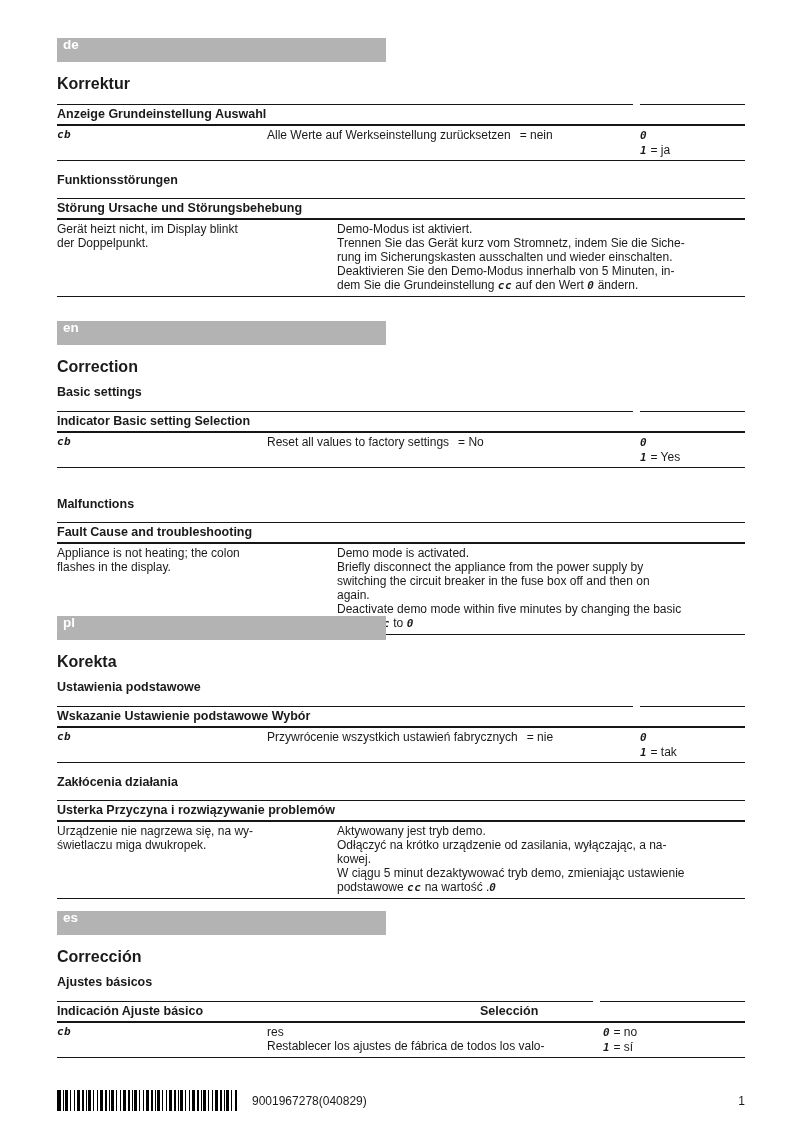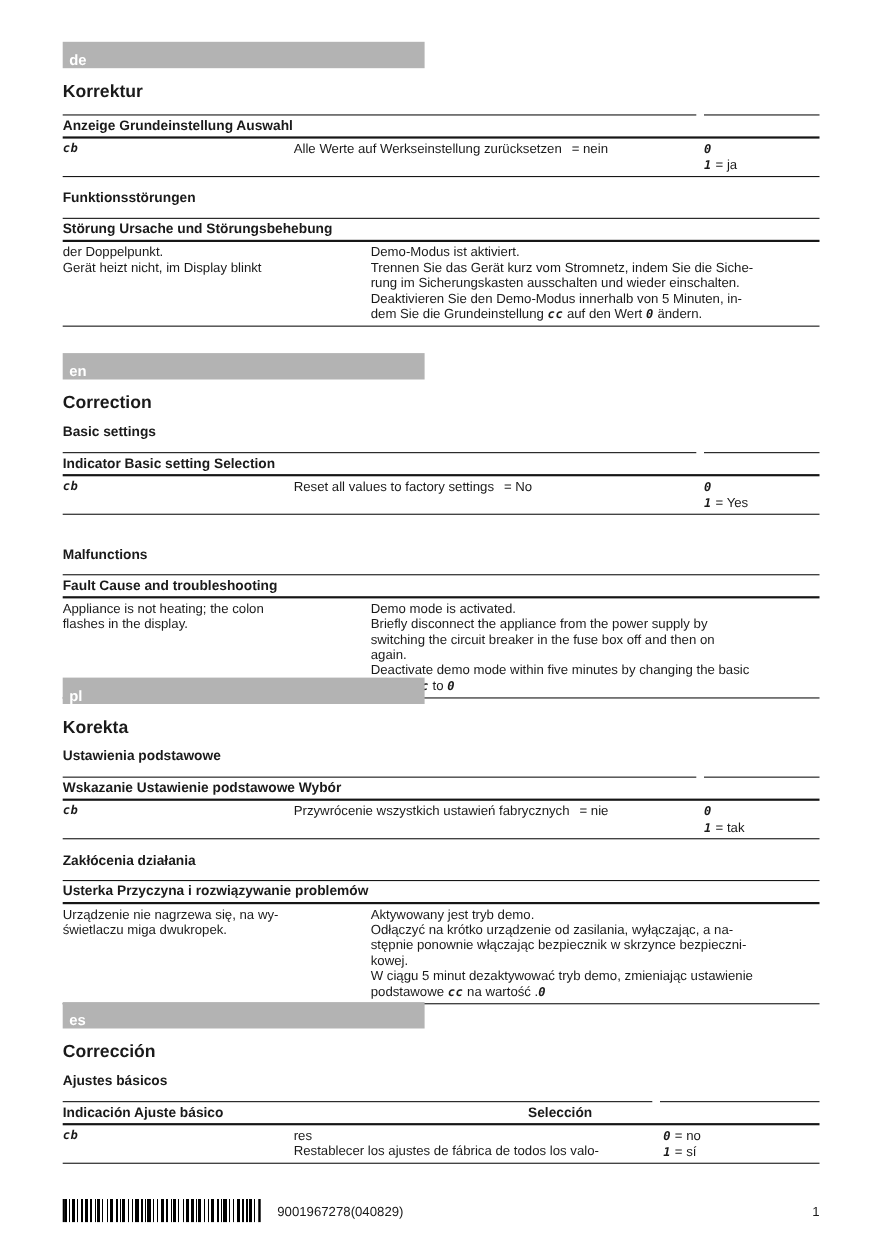--- a/index.html
+++ b/index.html
@@ -9,21 +9,21 @@
     margin:0 auto;
     background:#ffffff;
     font-family:"Liberation Sans", sans-serif;
     font-size:12px; line-height:14px;
     color:#1a1a1a;
     overflow:hidden;
   }
   .section { position:absolute; left:57px; width:688px; }
   .lang-bar {
     height:24px; width:329px; background:#b3b3b3;
-    display:flex; align-items:flex-end; padding-left:6px; box-sizing:border-box;
+    display:flex; align-items:flex-start; padding-left:6px; box-sizing:border-box;
   }
   .lang-label { color:#ffffff; font-weight:bold; font-size:13.5px; }
   .sec-title { font-size:16px; line-height:17px; font-weight:bold; margin:13px 0 0 0; }
   .sub-heading { font-size:12.5px; line-height:13px; font-weight:bold; margin:11px 0 0 0; }
   .tbl { margin-top:12px; }
   .rule { border-top:1.4px solid #161616; height:0; }
   .rule-thick { border-top:2.2px solid #161616; height:0; }
   .rule-split { display:flex; }
   .rule-split .a { border-top:1.4px solid #161616; width:576px; height:0; }
   .rule-split .gap { width:7px; }
@@ -98,22 +98,22 @@
 
     <div class="sub-heading" style="margin-top:13px">Funktionsstörungen</div>
     <div class="tbl" style="margin-top:11px">
       <div class="rule"></div>
       <div class="thead">
         <span>Störung Ursache und Störungsbehebung</span>
       </div>
       <div class="rule-thick"></div>
       <div class="frow">
         <div class="col-fault">
+          <div>Gerät heizt nicht, im Display blinkt</div>
           <div>der Doppelpunkt.</div>
-          <div>Gerät heizt nicht, im Display blinkt</div>
         </div>
         <div class="col-remedy">
           <div>Demo-Modus ist aktiviert.</div>
           <div>Trennen Sie das Gerät kurz vom Stromnetz, indem Sie die Siche-</div>
           <div>rung im Sicherungskasten ausschalten und wieder einschalten.</div>
           <div>Deaktivieren Sie den Demo-Modus innerhalb von 5 Minuten, in-</div>
           <div><span>dem Sie die Grundeinstellung </span><span class="lcd">cc</span><span> auf den Wert </span><span class="lcd">0</span><span> ändern.</span></div>
         </div>
       </div>
       <div class="rule"></div>
@@ -213,21 +213,20 @@
       </div>
       <div class="rule-thick"></div>
       <div class="frow">
         <div class="col-fault">
           <div>Urządzenie nie nagrzewa się, na wy-</div>
           <div>świetlaczu miga dwukropek.</div>
         </div>
         <div class="col-remedy">
           <div>Aktywowany jest tryb demo.</div>
           <div>Odłączyć na krótko urządzenie od zasilania, wyłączając, a na-</div>
-          <div>stępnie ponownie włączając bezpiecznik w skrzynce bezpieczni-</div>
           <div>kowej.</div>
           <div>W ciągu 5 minut dezaktywować tryb demo, zmieniając ustawienie</div>
           <div><span>podstawowe </span><span class="lcd">cc</span><span> na wartość .</span><span class="lcd">0</span><span></span></div>
         </div>
       </div>
       <div class="rule"></div>
     </div>
   </div>
 
   <div class="section" style="top:911px">

